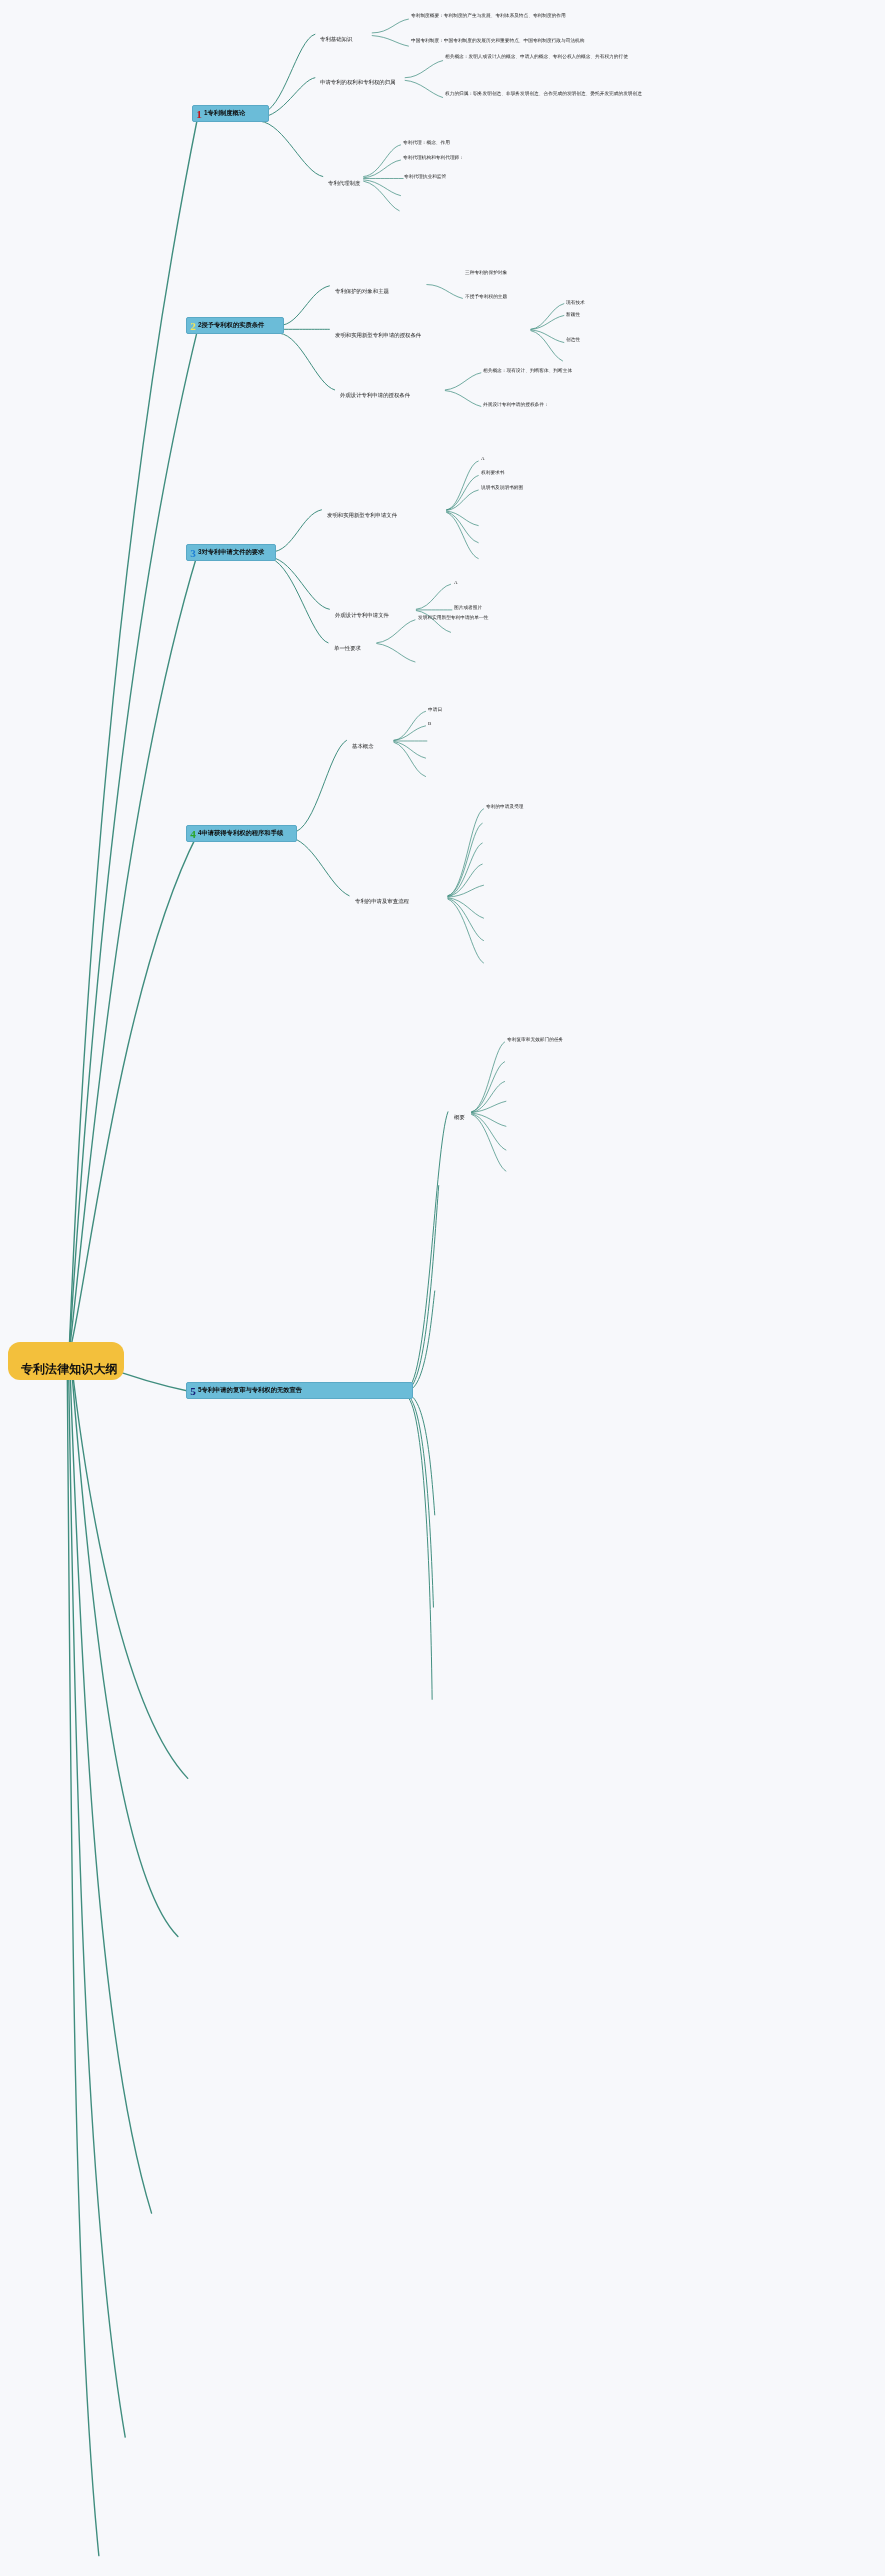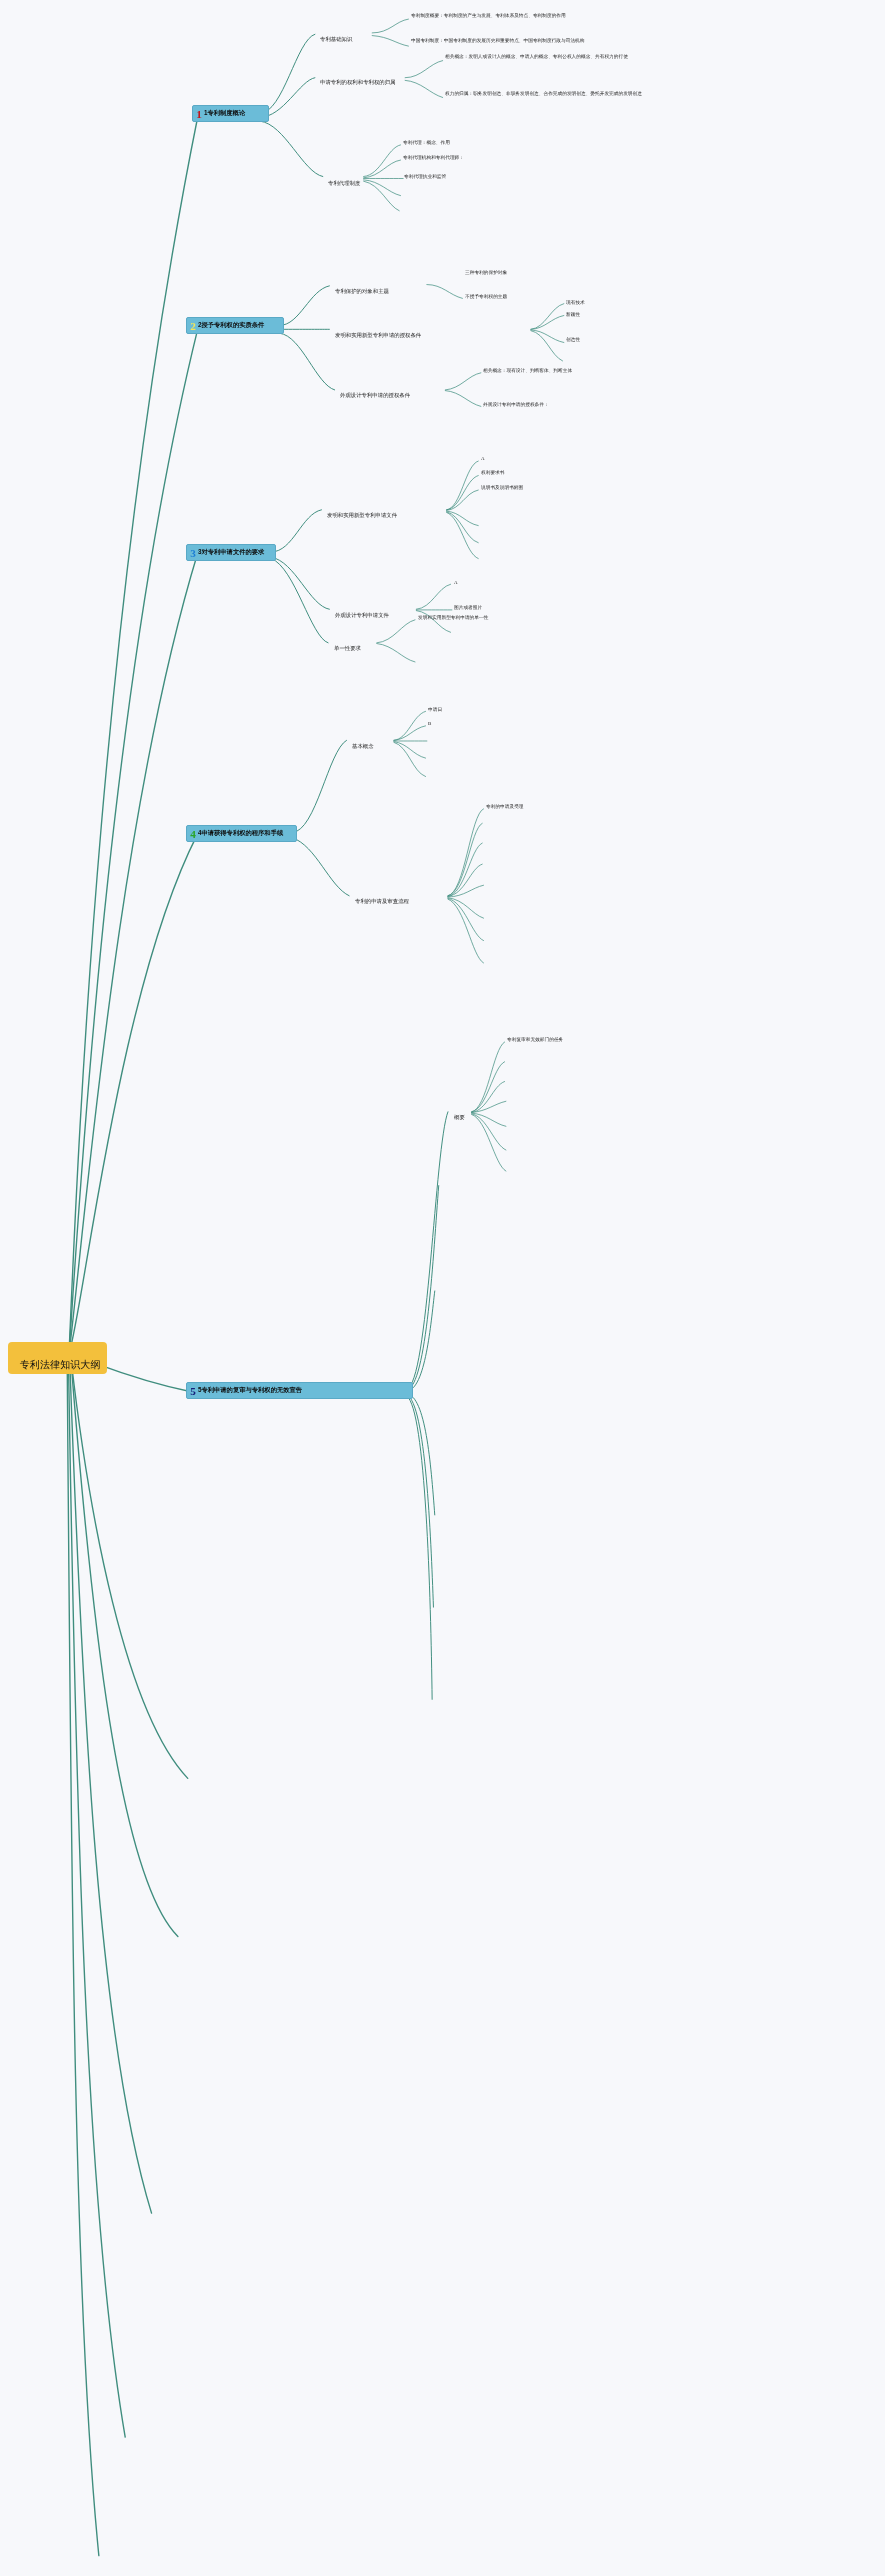--- a/index.html
+++ b/index.html
@@ -31,24 +31,24 @@
 
   .node {
     position: absolute;
     white-space: pre;
     color: #1b1b1b;
     line-height: 1.35;
   }
   
   .node-root {
     background: #f3c03c;
-    border-radius: 4px;
+    border-radius: 12px;
     padding: 2.6px 6px;
-    font-size: 10px;
-    font-weight: normal;
+    font-size: 12px;
+    font-weight: bold;
     color: #111;
     letter-spacing: 0.1px;
     box-shadow: 0 0 0 0 rgba(0,0,0,0);
   }
   
   .node-branch {
     background: #6bbcd8;
     border: 0.7px solid #5aa9c6;
     border-radius: 2px;
     padding: 2px 5.3px 2px 3.3px;

